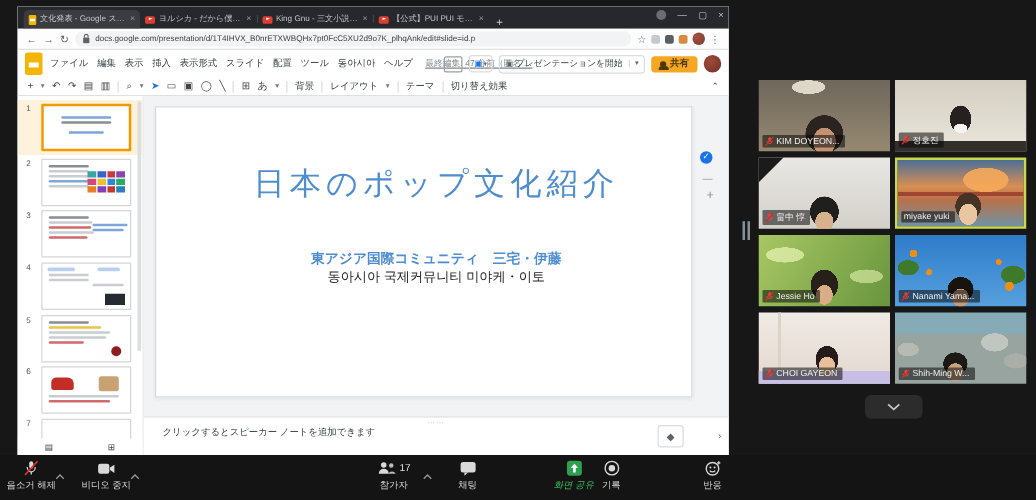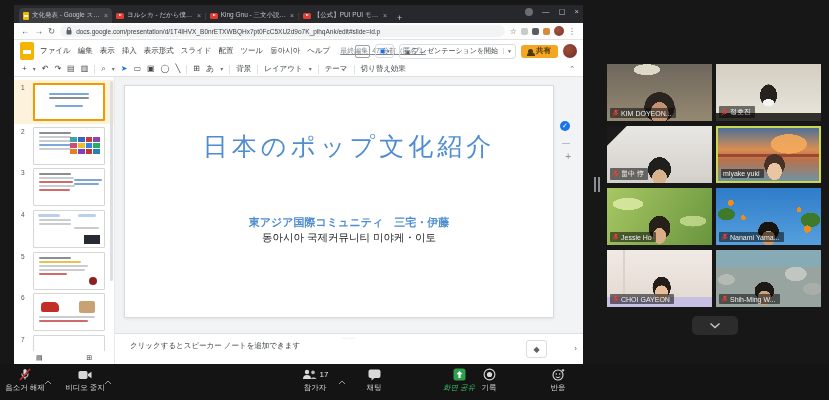--- a/index.html
+++ b/index.html
@@ -80,21 +80,21 @@
   .redstamp{position:absolute;right:7px;bottom:4px;width:8px;height:8px;border-radius:50%;background:#8e1f1f;}
   .bluepill{height:3px;background:#b9cff0;border-radius:2px;margin:2px 4px 0 4px;}
   .filmicons{position:absolute;left:0;bottom:0;width:100%;height:13px;background:#fff;display:flex;align-items:center;justify-content:space-around;font-size:7px;color:#3c4043;}
   .filmscroll{position:absolute;right:1px;top:4px;width:3px;height:200px;border-radius:2px;background:#dcdee1;}
   
   .gsmain{flex:1;display:flex;flex-direction:column;min-width:0;}
   .canvas{height:256px;background:#f2f3f5;position:relative;}
   .slide{position:absolute;left:9px;top:8px;width:430px;height:233px;background:#fff;border:1px solid #d8dadd;box-shadow:0 1px 3px rgba(0,0,0,.07);text-align:center;box-sizing:border-box;padding-left:20px;}
   .slide .tja{margin-top:44px;font-size:25px;letter-spacing:4px;color:#4f8dd0;}
   .slide .tko{margin-top:3px;font-size:27px;letter-spacing:2px;color:#161616;}
-  .slide .sja{margin-top:52px;font-size:11px;color:#4f8dd0;font-weight:bold;}
+  .slide .sja{margin-top:36px;font-size:11px;color:#4f8dd0;font-weight:bold;}
   .slide .sko{margin-top:1px;font-size:10.5px;color:#222;}
   .checkbadge{position:absolute;right:13px;top:44px;width:10px;height:10px;border-radius:50%;background:#1a73e8;color:#fff;font-size:7px;line-height:10px;text-align:center;}
   .cdash{position:absolute;right:13px;top:66px;width:8px;height:1px;background:#b9bcc0;}
   .cplus{position:absolute;right:12px;top:74px;color:#8a8f94;font-size:10px;}
   .notes{height:30px;border-top:1px solid #e0e0e0;background:#fff;position:relative;}
   .notes .dots{position:absolute;left:50%;top:0;color:#c2c5c9;font-size:6px;transform:translateX(-50%);letter-spacing:1px;}
   .notes .ph{position:absolute;left:15px;top:7px;font-size:7.5px;color:#3c4043;}
   .explorebtn{position:absolute;right:36px;top:6px;width:19px;height:16px;border:1px solid #dadce0;border-radius:3px;display:flex;align-items:center;justify-content:center;color:#5f6368;font-size:8px;background:#fff;}
   .nextarrow{position:absolute;right:6px;top:10px;color:#5f6368;font-size:8px;}
   
@@ -540,21 +540,21 @@
   <div class="zctl" style="left:461px;">
     <span class="irow">
         <svg width="13" height="13" viewBox="0 0 13 13">
           <circle cx="6.5" cy="6.5" r="5.4" fill="none" stroke="#d9d9d9" stroke-width="1.1"></circle>
           <circle cx="6.5" cy="6.5" r="2.6" fill="#d9d9d9"></circle>
         </svg>
       </span>
     <span>기록</span>
   </div>
 
-  <div class="zctl" style="left:530px;">
+  <div class="zctl" style="left:542px;">
     <span class="irow">
         <svg width="13" height="13" viewBox="0 0 13 13">
           <circle cx="6" cy="7" r="5" fill="none" stroke="#d9d9d9" stroke-width="1.1"></circle>
           <circle cx="4.3" cy="6" r="0.8" fill="#d9d9d9"></circle>
           <circle cx="7.7" cy="6" r="0.8" fill="#d9d9d9"></circle>
           <path d="M3.8 8.5a2.8 2.8 0 0 0 4.4 0" stroke="#d9d9d9" fill="none" stroke-width="1"></path>
           <line x1="11" y1="1" x2="11" y2="3.6" stroke="#d9d9d9" stroke-width="1"></line>
           <line x1="9.7" y1="2.3" x2="12.3" y2="2.3" stroke="#d9d9d9" stroke-width="1"></line>
         </svg>
       </span>

